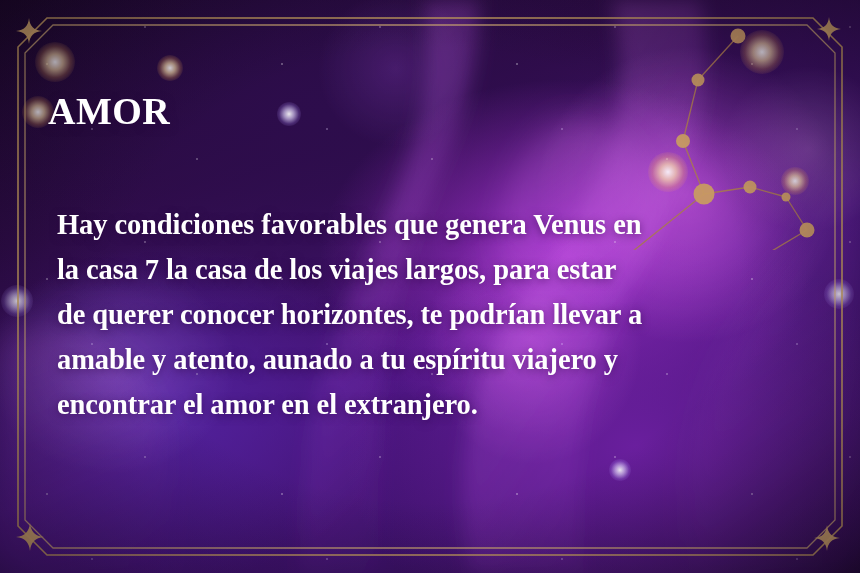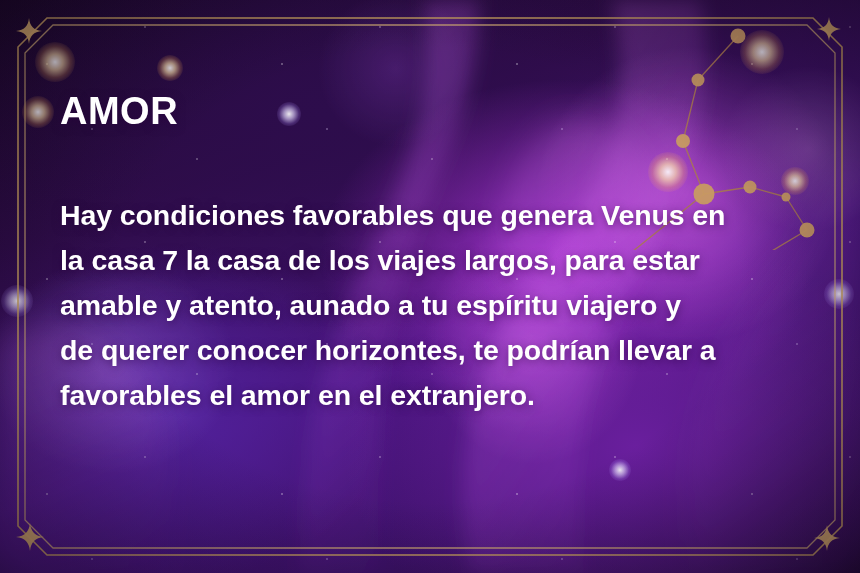--- a/index.html
+++ b/index.html
@@ -124,36 +124,37 @@
     position: absolute;
     inset: 0;
     pointer-events: none;
     background:
       radial-gradient(ellipse 78% 86% at 50% 48%, rgba(0,0,0,0) 46%, rgba(14,4,24,.42) 84%, rgba(10,3,18,.72) 100%);
   }
 
   
   .content {
     position: absolute;
-    left: 60px;
+    left: 48px;
     top: 92px;
     right: 30px;
     z-index: 6;
+    font-family: Liberation Serif, serif;
   }
   .title {
     margin: 0;
     color: #ffffff;
     font-size: 38px;
     font-weight: bold;
     letter-spacing: .5px;
     line-height: 1;
     text-shadow: 0 2px 10px rgba(40,0,60,.65);
   }
   .body-text {
-    margin: 0;
+    margin: 9px;
     padding-top: 63px;
     color: #ffffff;
     font-size: 28.5px;
     font-weight: bold;
     line-height: 45px;
     letter-spacing: -.1px;
     text-shadow: 0 2px 9px rgba(40,0,60,.55);
     max-width: 800px;
   }
   .body-text .ln {
@@ -265,19 +266,19 @@
       </svg>
     </div>
 
   <div class="vignette"></div>
 
   <div class="content">
     <h1 class="title">AMOR</h1>
     <p class="body-text" id="body-text">
         <span class="ln">Hay condiciones favorables que genera Venus en</span>
         <span class="ln">la casa 7 la casa de los viajes largos, para estar</span>
+        <span class="ln">de querer conocer horizontes, te podrían llevar a</span>
         <span class="ln">amable y atento, aunado a tu espíritu viajero y</span>
-        <span class="ln">de querer conocer horizontes, te podrían llevar a</span>
-        <span class="ln">favorables el amor en el extranjero.</span>
+        <span class="ln">encontrar el amor en el extranjero.</span>
       </p>
   </div>
 
 </div>
 
 </body></html>

